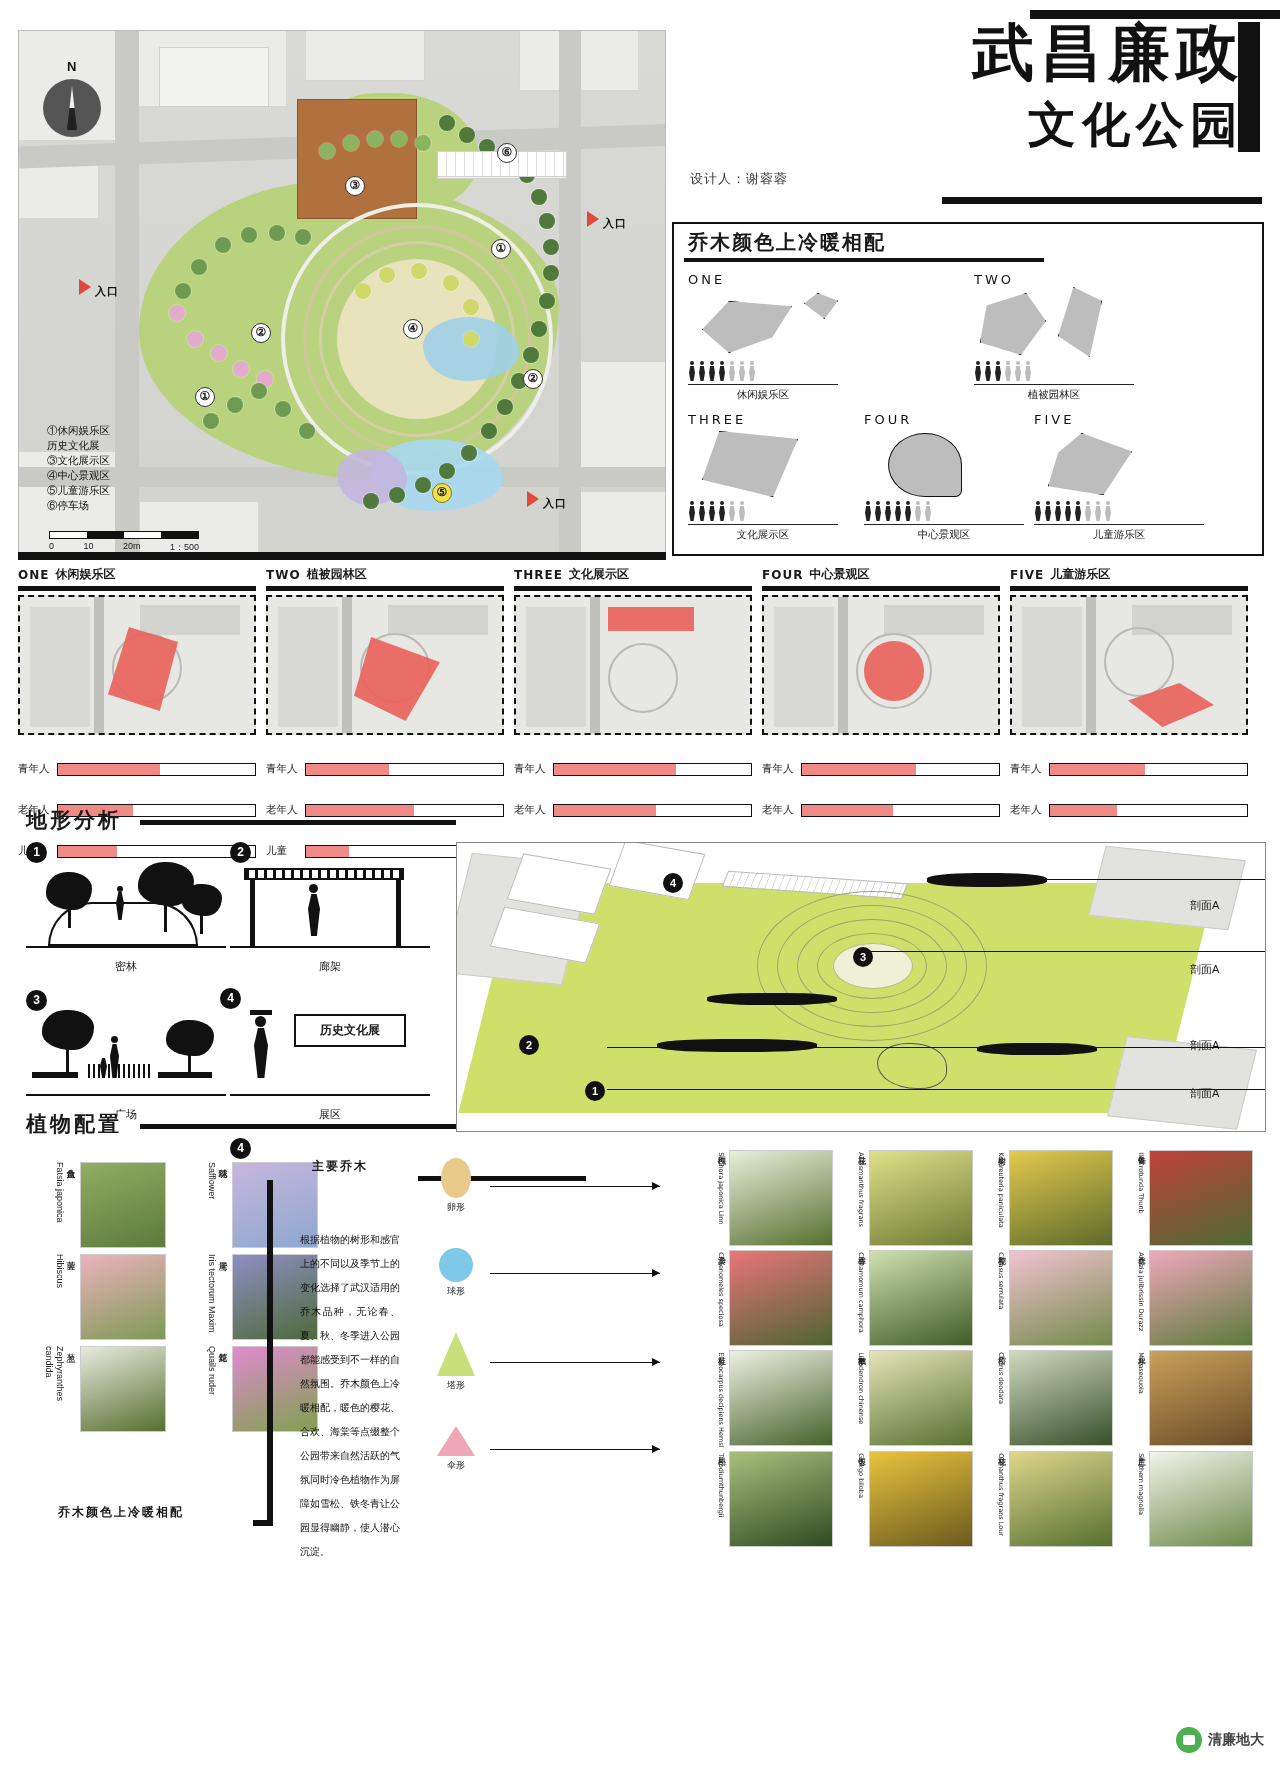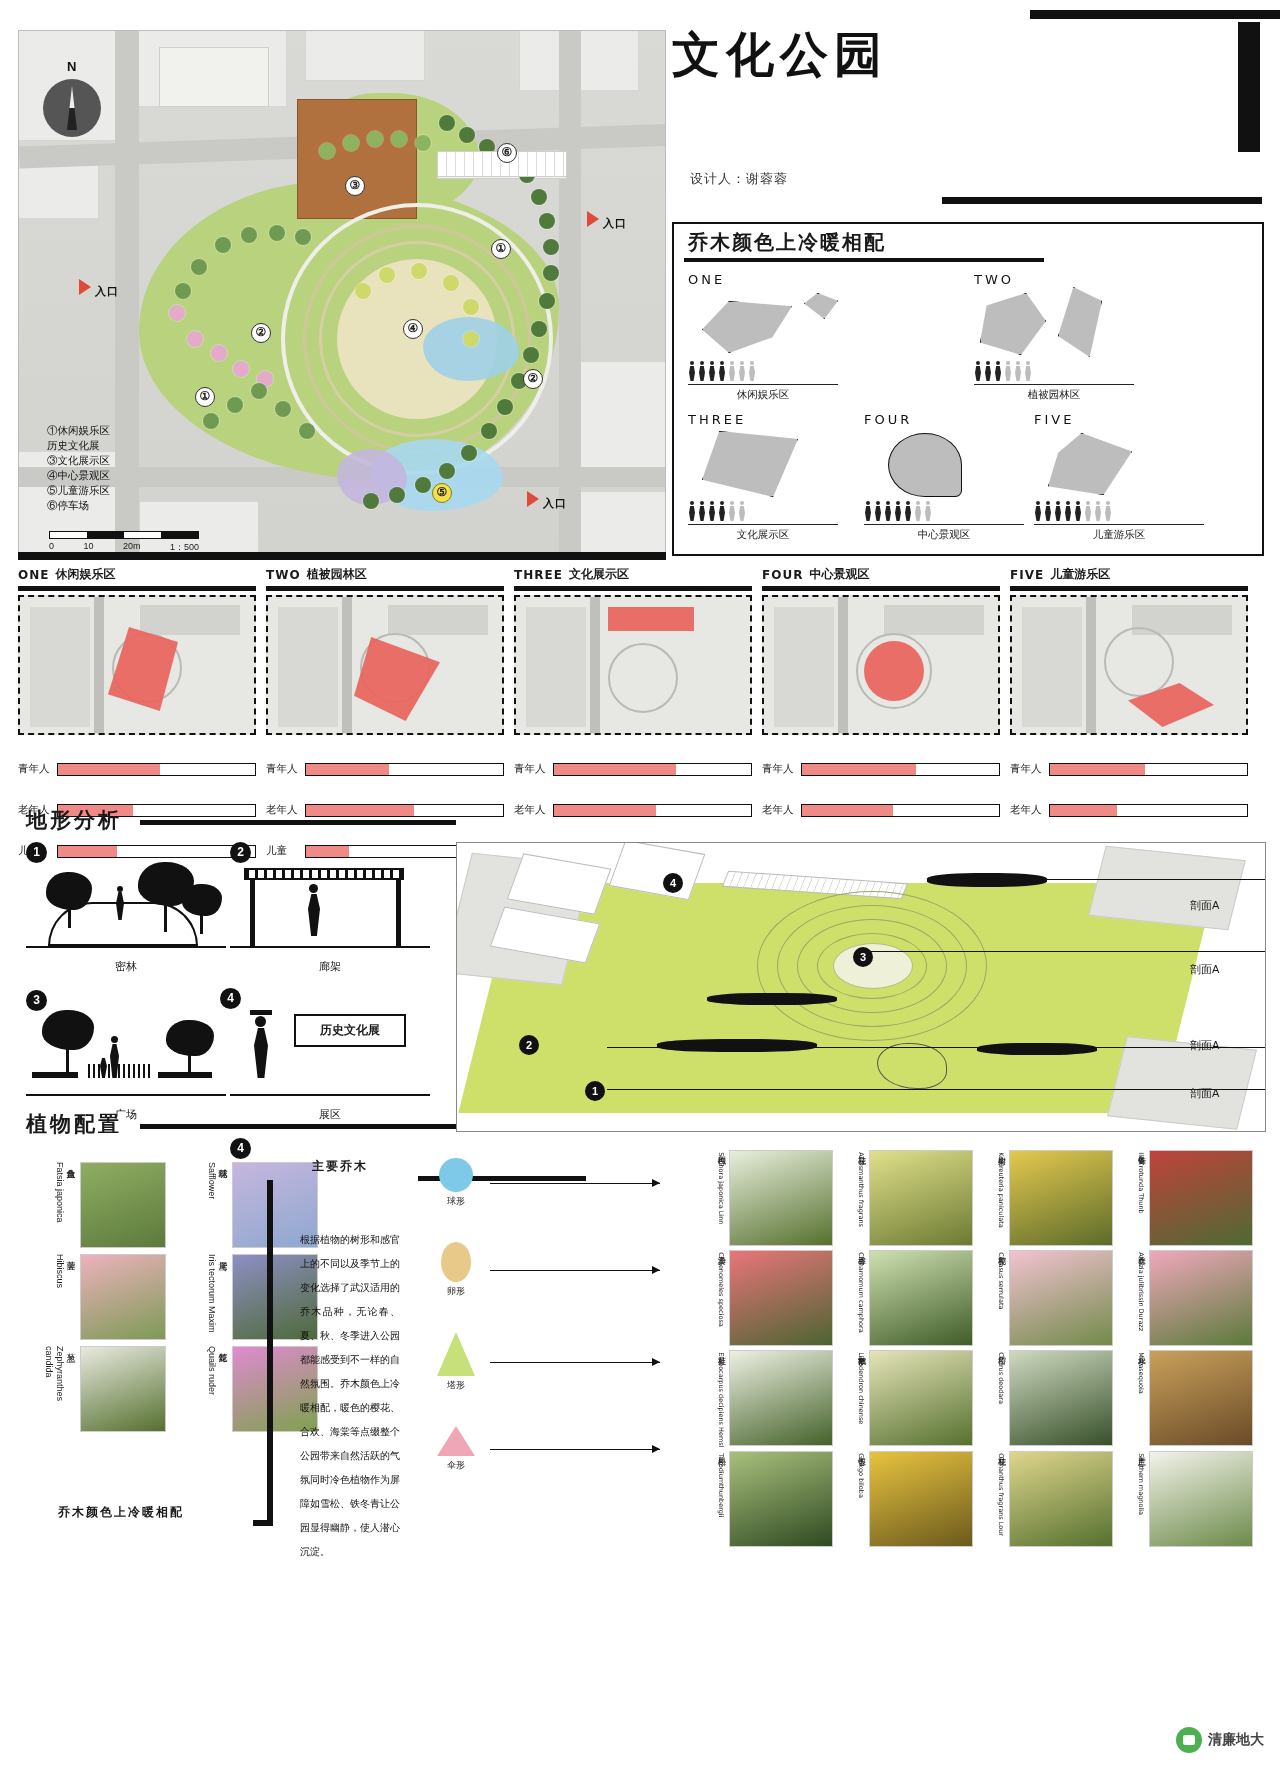--- a/index.html
+++ b/index.html
@@ -16,21 +16,21 @@
   
   .title-block { position:absolute; left:672px; top:22px; width:590px; height:190px; }
   .title-main {
     font-family:"DejaVu Sans", sans-serif;
     font-weight:bold; font-size:62px; letter-spacing:6px; line-height:1;
     color:#111; text-align:right; padding-right:18px;
   }
   .title-sub {
     font-family:"DejaVu Sans", sans-serif;
     font-weight:bold; font-size:48px; letter-spacing:6px; line-height:1;
-    color:#111; text-align:left; padding-right:18px; margin-top:8px;
+    color:#111; text-align:right; padding-right:18px; margin-top:16px;
   }
   .title-bar-v { position:absolute; right:2px; top:0px; width:22px; height:130px; background:#111; }
   .title-bar-h { position:absolute; right:0px; top:175px; width:320px; height:7px; background:#111; }
   .designer { position:absolute; left:18px; top:148px; font-size:13px; color:#333; letter-spacing:1px; }
 
   .top-rule { position:absolute; left:1030px; top:10px; width:250px; height:9px; background:#111; }
 
   
   .plan {
     position:absolute; left:18px; top:30px; width:648px; height:528px;
@@ -300,20 +300,21 @@
         <span>0</span>
         <span>10</span>
         <span>20m</span>
         <span>1：500</span>
       </div>
     </div>
   </div>
   <div class="plan-bottom-bar"></div>
 
   <div class="title-block">
+    <div class="title-main">武昌廉政</div>
     <div class="title-sub">文化公园</div>
     <div class="title-bar-v"></div>
     <div class="title-bar-h"></div>
     <div class="designer">设计人：谢蓉蓉</div>
   </div>
 
   <div class="crowd">
     <div class="crowd-title">乔木颜色上冷暖相配</div>
     <div class="crowd-title-rule"></div>
 
@@ -817,29 +818,29 @@
   <div class="ptext">根据植物的树形和感官上的不同以及季节上的变化选择了武汉适用的乔木品种，无论春、夏、秋、冬季进入公园都能感受到不一样的自然氛围。乔木颜色上冷暖相配，暖色的樱花、合欢、海棠等点缀整个公园带来自然活跃的气氛同时冷色植物作为屏障如雪松、铁冬青让公园显得幽静，使人潜心沉淀。</div>
 
   <div style="position:absolute;left:312px;top:1158px;">
     <div class="ft-title" style="position:static;">主要乔木</div>
   </div>
   <div class="ft-rule" style="left:418px;top:1176px;width:168px;height:5px;"></div>
 
   <div class="tree-legend">
     <div class="tl-row">
       <div class="tl-icon">
+        <div style="width:30px;height:40px;border-radius:50%;background:#e8c98a;margin:0 auto 3px;"></div>
+        <span>卵形</span>
+      </div>
+      <div class="tl-arrow"></div>
+    </div>
+    <div class="tl-row">
+      <div class="tl-icon">
         <div style="width:34px;height:34px;border-radius:50%;background:#7ec8e8;margin:0 auto 3px;"></div>
         <span>球形</span>
-      </div>
-      <div class="tl-arrow"></div>
-    </div>
-    <div class="tl-row">
-      <div class="tl-icon">
-        <div style="width:30px;height:40px;border-radius:50%;background:#e8c98a;margin:0 auto 3px;"></div>
-        <span>卵形</span>
       </div>
       <div class="tl-arrow"></div>
     </div>
     <div class="tl-row">
       <div class="tl-icon">
         <div style="width:0;height:0;border-left:19px solid transparent;border-right:19px solid transparent;border-bottom:44px solid #c8e07a;margin:0 auto 3px;"></div>
         <span>塔形</span>
       </div>
       <div class="tl-arrow"></div>
     </div>

